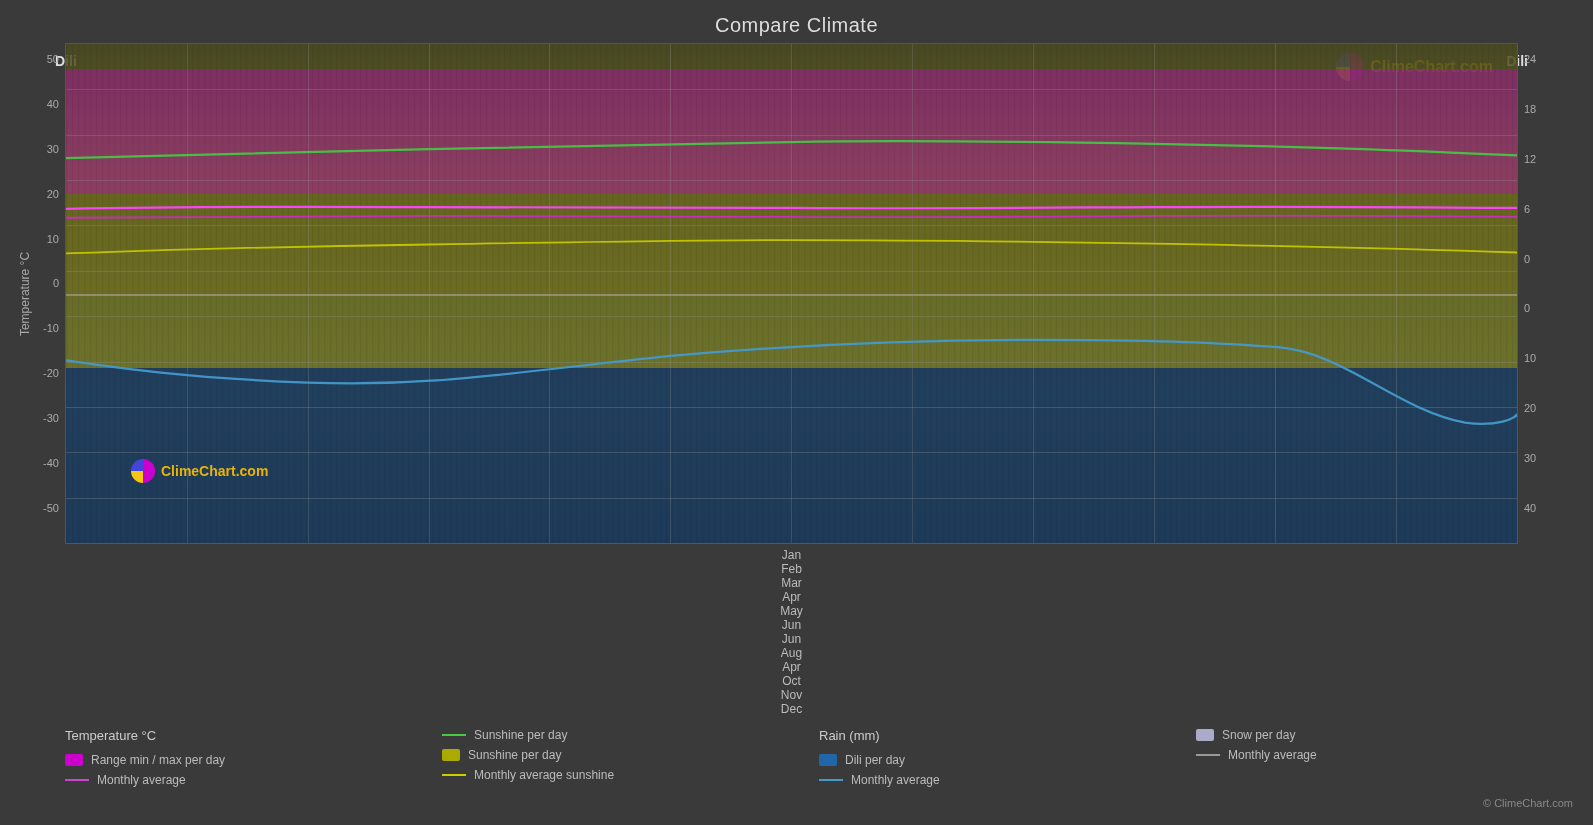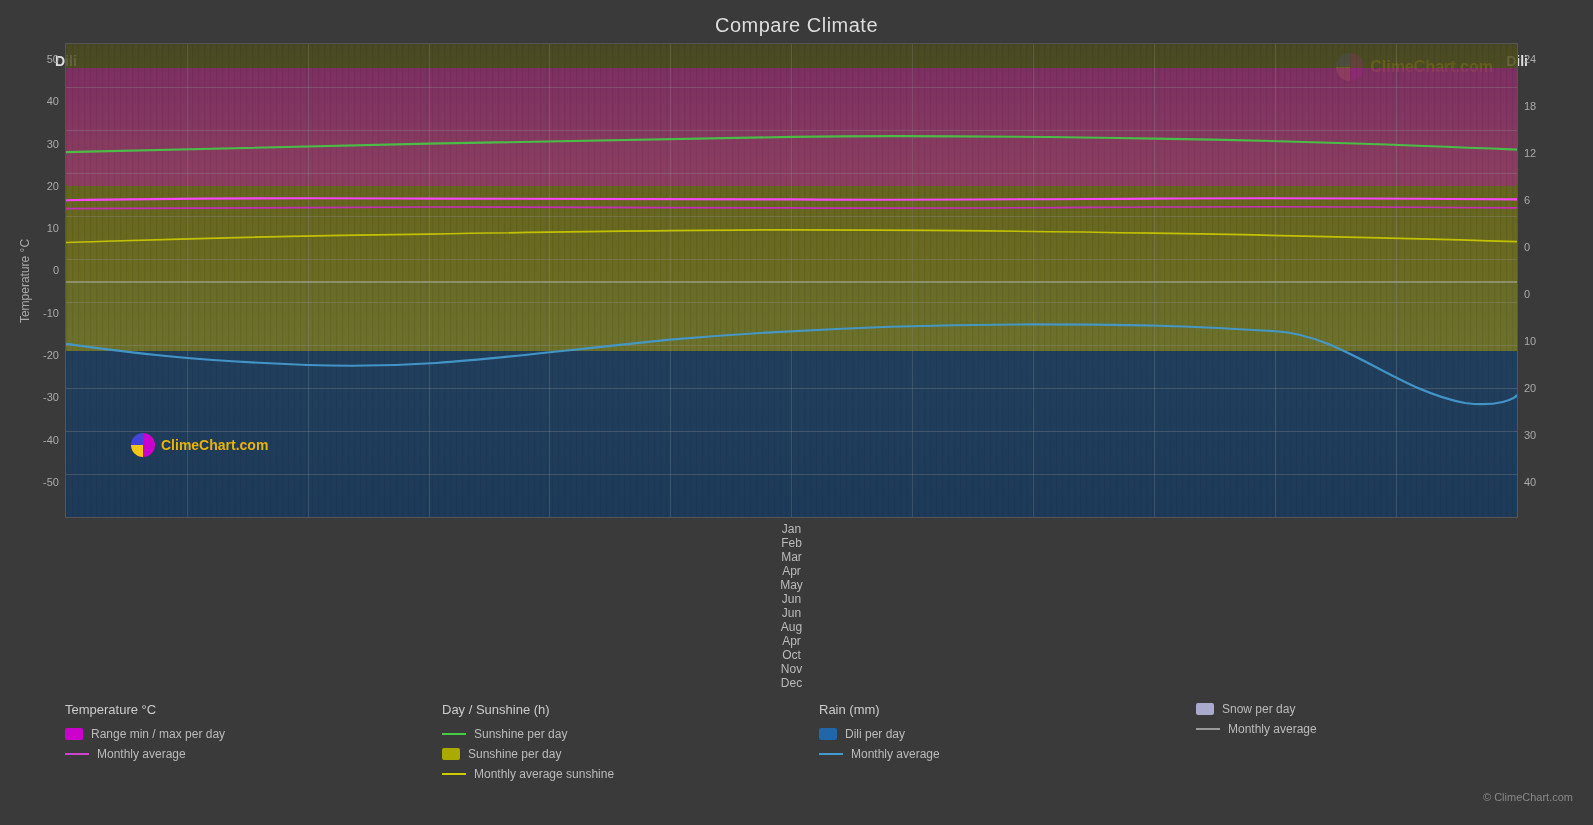--- a/index.html
+++ b/index.html
@@ -259,21 +259,21 @@
       width: 24px;
       height: 2px;
       flex-shrink: 0;
     }
 
     .copyright {
       text-align: right;
       font-size: 11px;
       color: #888;
       padding-right: 20px;
-      padding-bottom: 22px;
+      padding-bottom: 16px;
     }
 
     .axis-tick { font-size: 11px; color: #aaa; }
   </style>
 </head>
 <body>
 
 <div class="page-container">
 
   <div class="page-title">Compare Climate</div>
@@ -405,21 +405,20 @@
         <div class="legend-item">
           <div class="legend-swatch" style="background: rgb(204, 0, 204);"></div>
           <span>Range min / max per day</span>
         </div>
         <div class="legend-item">
           <div class="legend-line" style="background: rgb(204, 68, 204);"></div>
           <span>Monthly average</span>
         </div>
       </div>
       <div class="legend-group">
-        <div class="legend-group-title">Day / Sunshine (h)</div>
         <div class="legend-item">
           <div class="legend-line" style="background: rgb(68, 204, 68);"></div>
           <span>Sunshine per day</span>
         </div>
         <div class="legend-item">
           <div class="legend-swatch" style="background: rgb(170, 170, 0);"></div>
           <span>Sunshine per day</span>
         </div>
         <div class="legend-item">
           <div class="legend-line" style="background: rgb(204, 204, 0);"></div>

